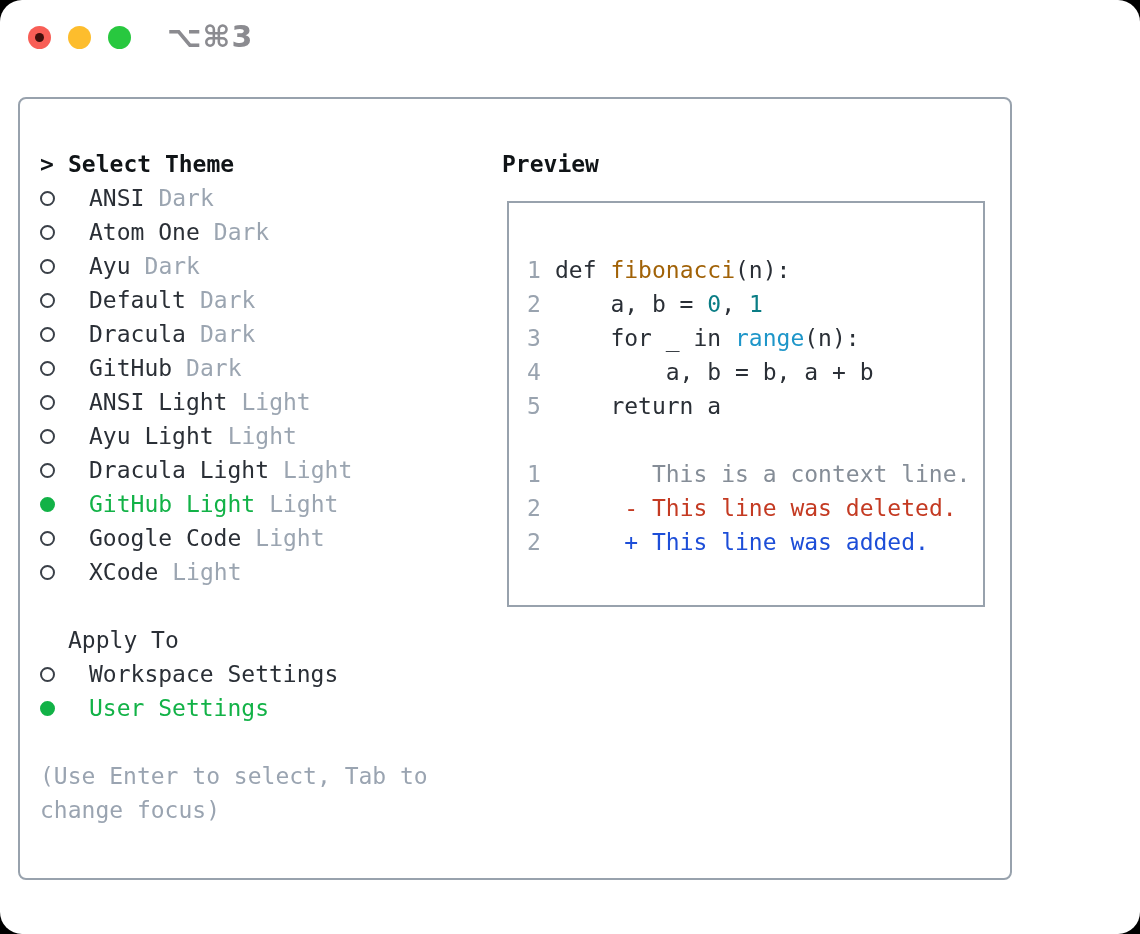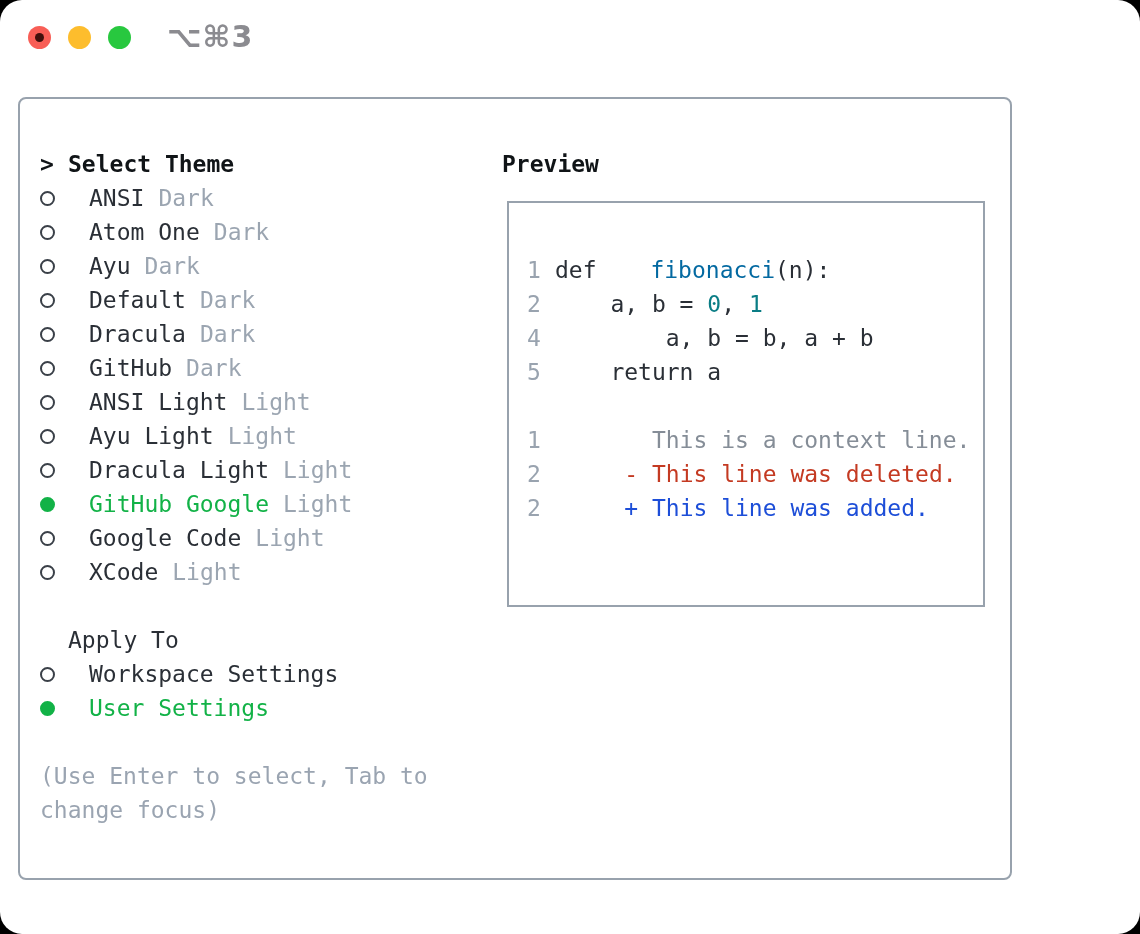--- a/index.html
+++ b/index.html
@@ -40,21 +40,21 @@
   
   .preview-header{position:absolute;left:482px;top:48px;height:34px;display:flex;
       align-items:center;font-size:23px;font-weight:bold;color:#101417;}
   .preview-box{position:absolute;left:487px;top:102px;width:478px;height:406px;
       box-sizing:border-box;border:2px solid #98a2ad;background:#fff;
       padding:50px 8px 0 18px;overflow:hidden;}
   .code-line{height:34px;line-height:34px;white-space:pre;font-size:23px;}
   .ln{display:inline-block;min-width:28px;color:#99a3af;}
   .plain{color:#2a2f36;}
   .kw{color:#2a2f36;}
-  .fn{color:#0369a1;margin-left:40px;}
+  .fn{color:#a16207;}
   .num{color:#0a7d85;}
   .builtin{color:#1e96c9;}
   .ctx{color:#858d97;}
   .del{color:#c43a22;}
   .add{color:#1d4ed8;}
 </style>
 </head>
 <body>
 
 <div class="window">
@@ -144,21 +144,21 @@
               <span class="dot"></span>
             </span>
     <span class="name">Dracula Light</span>
     <span class="variant">Light</span>
   </div>
 
   <div class="row selected">
     <span class="bullet">
               <span class="dot"></span>
             </span>
-    <span class="name">GitHub Google</span>
+    <span class="name">GitHub Light</span>
     <span class="variant">Light</span>
   </div>
 
   <div class="row">
     <span class="bullet">
               <span class="dot"></span>
             </span>
     <span class="name">Google Code</span>
     <span class="variant">Light</span>
   </div>
@@ -199,20 +199,21 @@
 
       <div class="hint">(Use Enter to select, Tab to change focus)</div>
     </div>
 
     <div class="preview-header">Preview</div>
 
     <div class="preview-box">
       <div>
           <div class="code-line"><span class="ln">1</span><span class="kw">def </span><span class="fn">fibonacci</span><span class="plain">(n):</span></div>
           <div class="code-line"><span class="ln">2</span><span class="plain">    a, b = </span><span class="num">0</span><span class="plain">, </span><span class="num">1</span></div>
+          <div class="code-line"><span class="ln">3</span><span class="plain">    for _ in </span><span class="builtin">range</span><span class="plain">(n):</span></div>
           <div class="code-line"><span class="ln">4</span><span class="plain">        a, b = b, a + b</span></div>
           <div class="code-line"><span class="ln">5</span><span class="plain">    return a</span></div>
           <div class="code-line"><span class="ln"></span></div>
           <div class="code-line"><span class="ln">1</span><span class="ctx">       This is a context line.</span></div>
           <div class="code-line"><span class="ln">2</span><span class="plain">     </span><span class="del">- This line was deleted.</span></div>
           <div class="code-line"><span class="ln">2</span><span class="plain">     </span><span class="add">+ This line was added.</span></div>
         </div>
     </div>
 
   </div>

